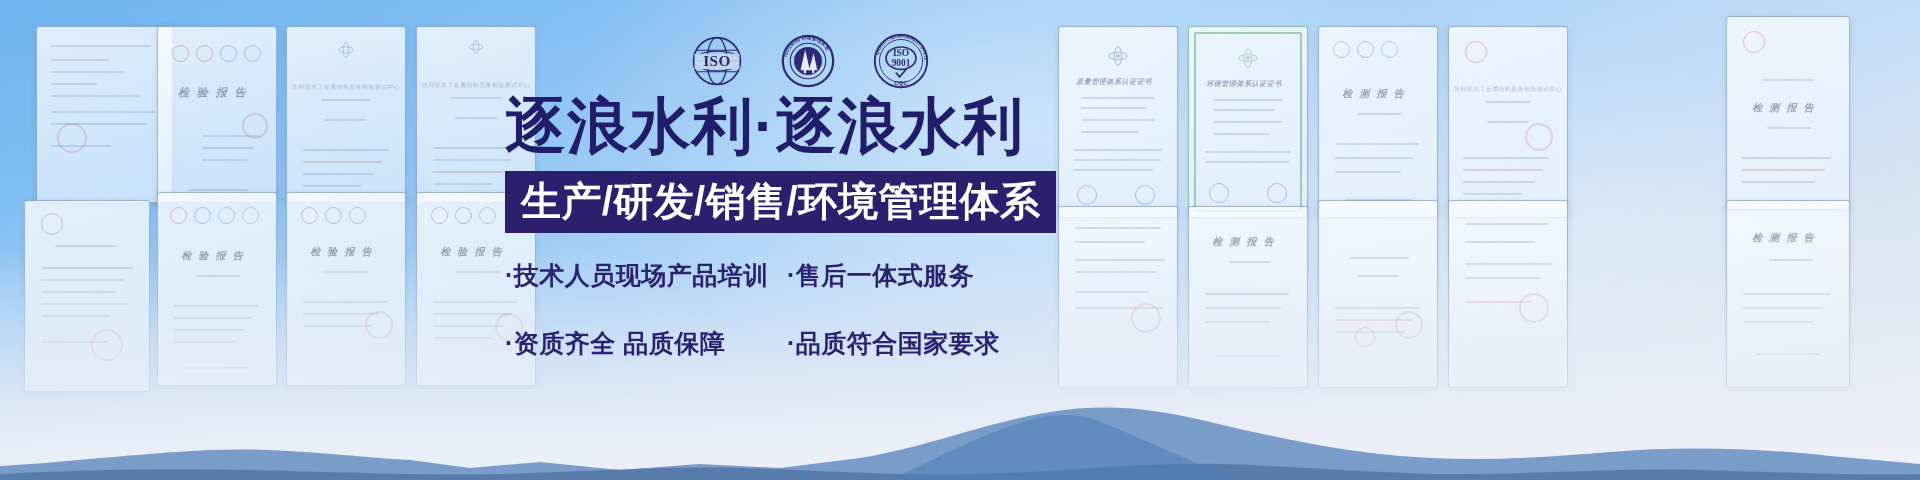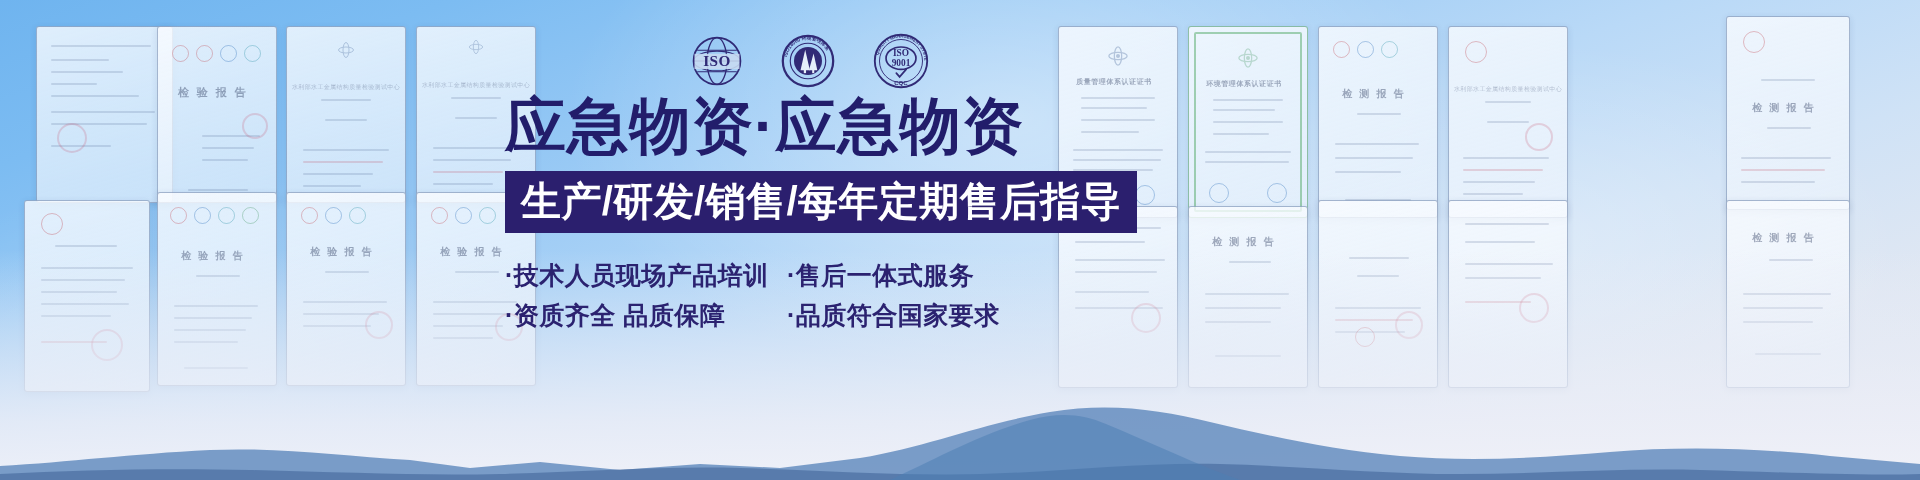--- a/index.html
+++ b/index.html
@@ -34,21 +34,21 @@
     background:linear-gradient(165deg,rgba(250,252,255,.80),rgba(238,245,253,.62));
     border:1.5px solid rgba(60,90,140,.42);
     border-radius:3px;
     box-shadow:0 2px 7px rgba(30,60,110,.12);
     overflow:hidden;
   }
   .cert.green{border-color:rgba(70,150,95,.55);}
   .cert.green .inner-frame{position:absolute;inset:5px;border:2px solid rgba(95,175,115,.55);border-radius:2px;}
   .cert .ct-title{
     position:absolute;left:0;right:8px;text-align:center;
-    color:rgba(45,60,95,.42);font-weight:700;letter-spacing:.22em;
+    color:rgba(45,60,95,.42);font-weight:700;letter-spacing:.22em;font-style:italic;
   }
   .cert .ct-sub{
     position:absolute;left:0;right:0;text-align:center;
     color:rgba(55,70,105,.30);letter-spacing:.06em;
   }
   .ln{position:absolute;height:2px;background:rgba(70,95,140,.18);border-radius:1px;}
   .ln.red{background:rgba(190,70,90,.20);}
   .logo-row{position:absolute;display:flex;gap:7px;align-items:center;}
   .mini-logo{width:15px;height:15px;border-radius:50%;border:1.6px solid rgba(190,60,70,.33);}
   .mini-logo.blue{border-color:rgba(45,110,185,.36);}
@@ -71,21 +71,21 @@
     font-size:61px;line-height:1.0;font-weight:900;color:#221d6b;
     letter-spacing:.02em;white-space:nowrap;
     font-family:"Liberation Sans","DejaVu Sans",sans-serif;
   }
   .sub-bar{
     display:inline-block;margin-top:14px;
     background:#2b1f6e;color:#ffffff;
     font-size:40px;font-weight:700;line-height:1.0;
     padding:10px 16px 12px 16px;white-space:nowrap;letter-spacing:.01em;
   }
-  .features{margin-top:26px;display:grid;grid-template-columns:282px 260px;row-gap:7px;}
+  .features{margin-top:26px;display:grid;grid-template-columns:282px 260px;row-gap:35px;}
   .feature{
     color:#2b2270;font-size:25px;font-weight:700;white-space:nowrap;letter-spacing:.02em;
   }
 </style>
 </head>
 <body>
 
 <div class="banner">
 
   <div class="bloom b1"></div>
@@ -389,23 +389,23 @@
         <path id="t90" d="M31,31 m-25,0 a25,25 0 1,1 50,0" fill="none"></path>
         <text font-family="'Liberation Sans',sans-serif" font-size="4.6" fill="#2b2270" font-weight="bold">
           <textPath href="#t90" startOffset="8%">QUALITY MANAGEMENT SYSTEM</textPath>
         </text>
       </svg>
     </div>
   </div>
 
   <div class="content">
 
-    <div class="main-title">应急物资·应急物资</div>
-
-    <div class="sub-bar">生产/研发/销售/每年定期售后指导</div>
+    <div class="main-title">逐浪水利·逐浪水利</div>
+
+    <div class="sub-bar">生产/研发/销售/环境管理体系</div>
 
     <div class="features">
       <div class="feature">·技术人员现场产品培训</div>
       <div class="feature">·售后一体式服务</div>
       <div class="feature">·资质齐全 品质保障</div>
       <div class="feature">·品质符合国家要求</div>
     </div>
   </div>
 
 </div>

